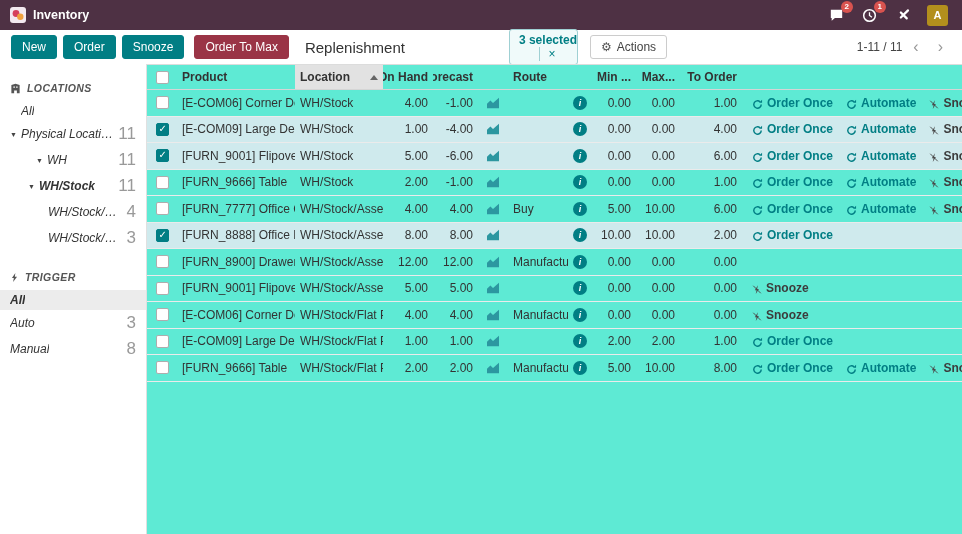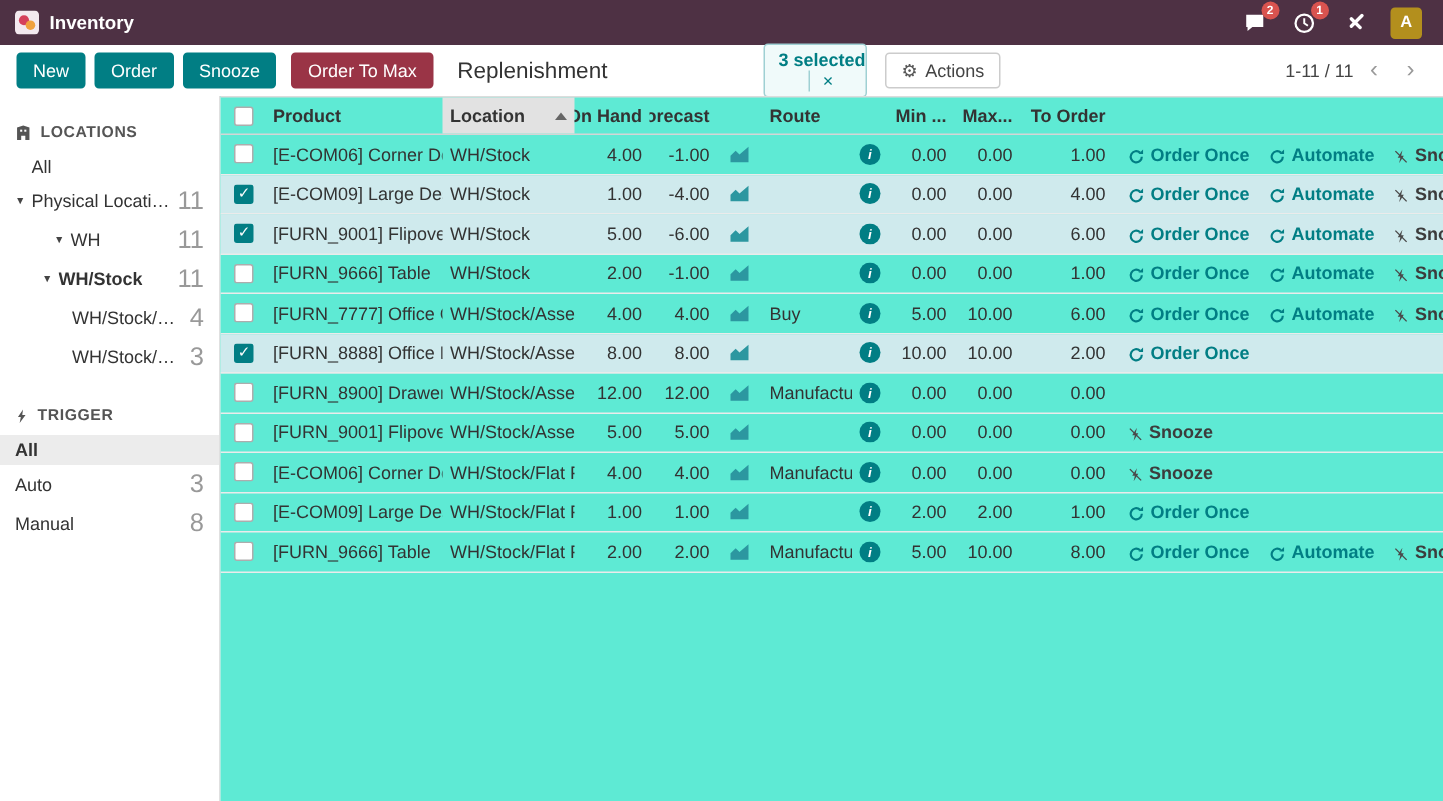--- a/index.html
+++ b/index.html
@@ -38,24 +38,24 @@
   .btn-actions { display:flex; align-items:center; gap:5px; background:#fff; border:1px solid #ccc; color:#444; margin-left:6px; }
   .gear { font-size:12px; color:#555; }
   .pager { margin-left:auto; display:flex; align-items:center; gap:3px; font-size:12px; color:#444; }
   .pager-btn { color:#999; font-size:16px; padding:0 8px; cursor:pointer; line-height:1; }
 
   
   .content { display:flex; height:470px; }
   .sidebar { width:147px; flex-shrink:0; border-right:1px solid #e0e0e0; padding-top:18px; overflow:hidden; }
   .side-section + .side-section { margin-top:20px; }
   .side-header { display:flex; align-items:center; gap:6px; font-size:10.5px; font-weight:bold;
-    color:#555; padding:0 10px; margin-bottom:7px; letter-spacing:.4px; }
+    color:#555; padding:0 10px; margin-bottom:7px; letter-spacing:.4px;font-style:italic; }
   .side-item { display:flex; align-items:center; font-size:12px; color:#333; padding-top:3px;
     padding-bottom:3px; padding-right:10px; cursor:pointer; }
-  .side-item .lbl { white-space:nowrap; overflow:hidden; text-overflow:ellipsis; }
+  .side-item .lbl { white-space:nowrap; overflow:hidden; text-overflow:ellipsis;font-style:italic; }
   .side-item .cnt { margin-left:auto; color:#999; font-size:17px; padding-left:4px; }
   .side-item.bold .lbl { font-weight:bold; }
   .side-item.selected { background:#ececec; }
   .side-item.selected .lbl { font-weight:bold; }
   .caret { width:11px; font-size:7px; color:#444; flex-shrink:0; }
 
   
   .main { flex:1; overflow:hidden; background:#5eead4; }
   .grid-row { display:grid; align-items:center;
     grid-template-columns:30px 118px 88px 50px 45px 30px 60px 24px 44px 44px 62px 1fr; }

